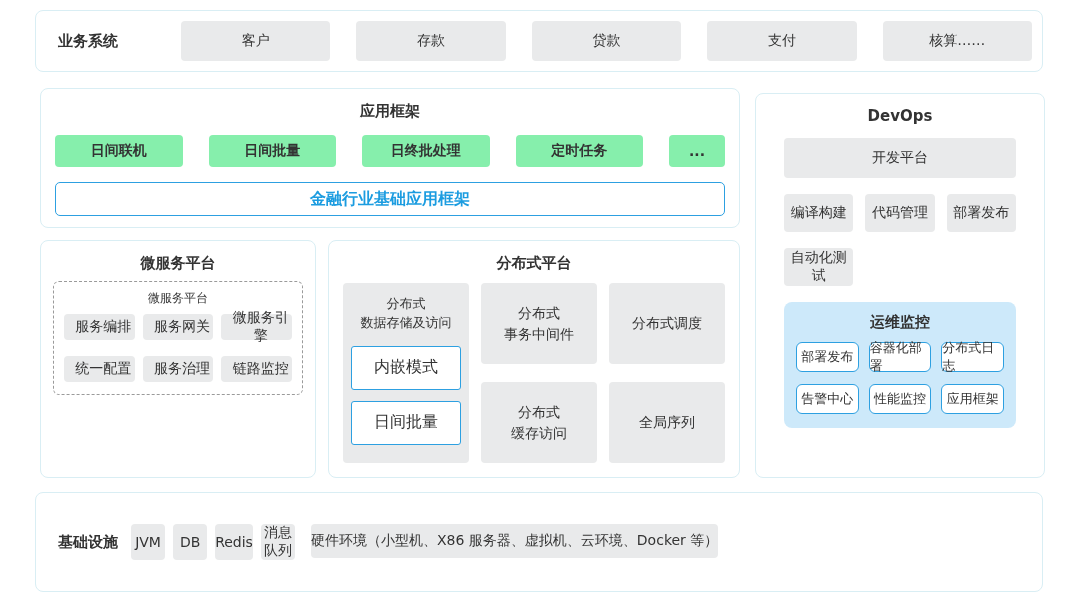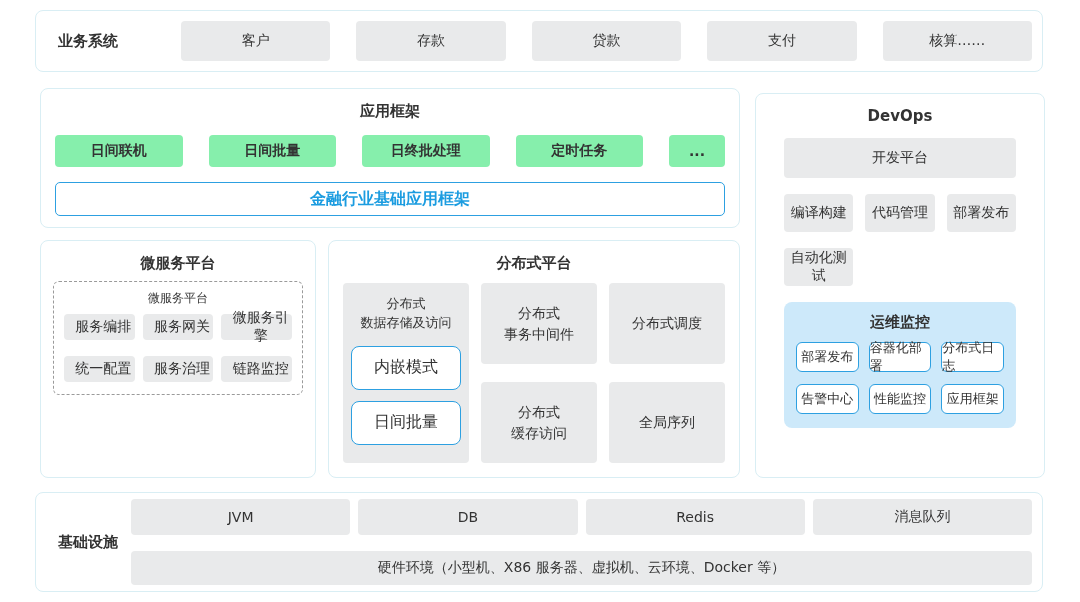--- a/index.html
+++ b/index.html
@@ -110,31 +110,31 @@
   
   .dist-panel { left: 328px; top: 240px; width: 412px; height: 238px; padding: 0 14px; }
   .dist-body { margin-top: 10px; height: 180px; display: flex; gap: 12px; }
   .storage {
     width: 126px; flex: none;
     background: #e9eaeb; border-radius: 4px;
     display: flex; flex-direction: column; align-items: center;
     padding: 12px 8px 12px; gap: 11px;
   }
   .storage-title { font-size: 13px; color: #333; text-align: center; margin-bottom: 2px; }
-  .storage .outline { width: 100%; height: 44px; border-radius: 8px; }
+  .storage .outline { width: 100%; height: 44px; border-radius: 3px; }
   .dist-col { flex: 1; display: flex; flex-direction: column; gap: 18px; }
   .dist-col .box { flex: 1; }
 
   
   .bottom-panel {
     left: 35px; top: 492px; width: 1008px; height: 100px;
     display: flex; align-items: center; padding: 0 10px;
   }
   .bottom-panel .side-label { width: 85px; }
-  .infra-body { flex: 1; display: flex; flex-direction: column; gap: 16px; }
+  .infra-body { flex: 1; display: flex; flex-direction: row; gap: 16px; }
   .infra-row { display: flex; gap: 8px; }
   .infra-row .box { flex: 1; height: 36px; }
   .infra-hw { height: 34px; }
 </style>
 </head>
 <body>
 
 <div class="canvas">
 
   <section class="panel top-panel">

